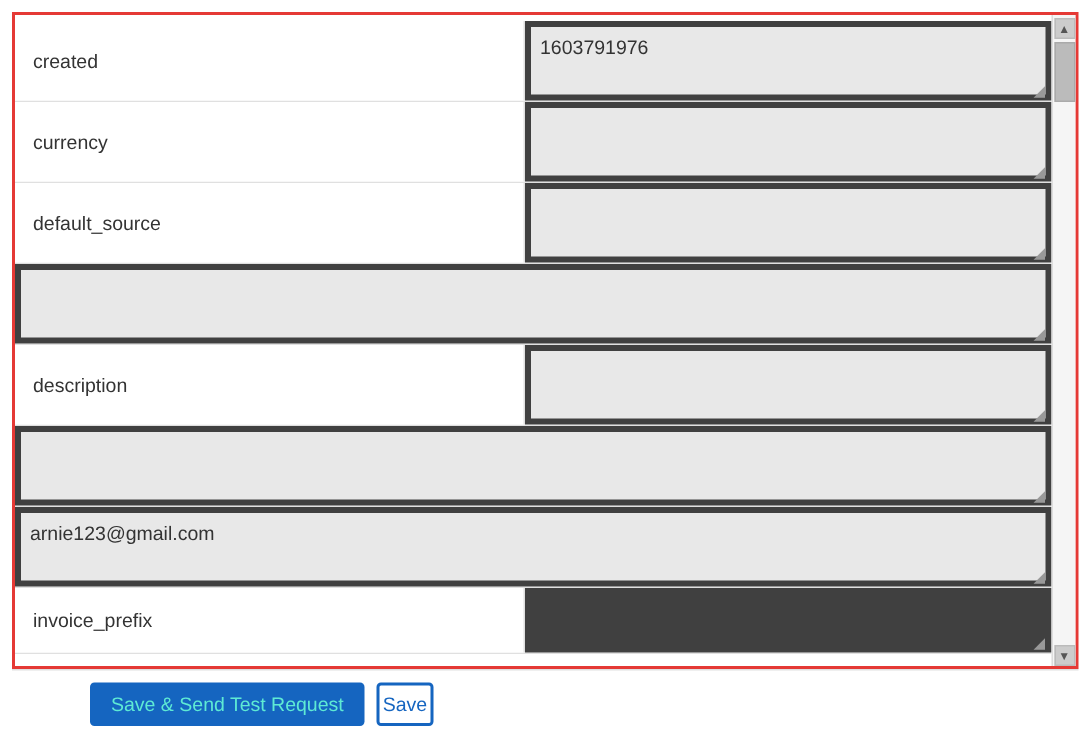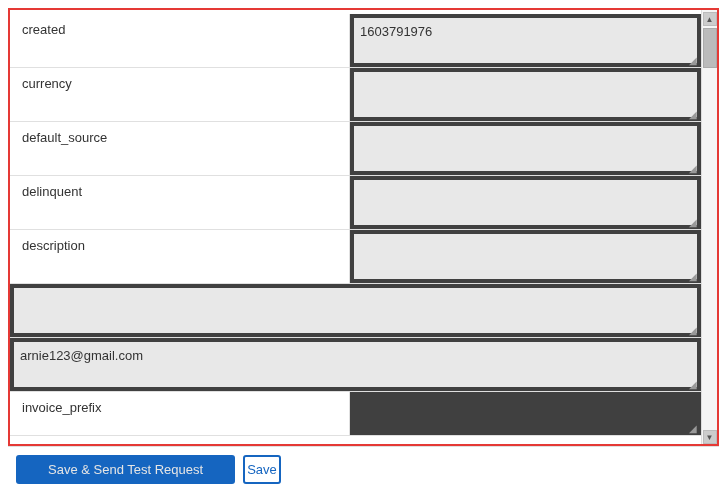--- a/index.html
+++ b/index.html
@@ -73,21 +73,21 @@
       border-bottom: 1px solid #e0e0e0;
       min-height: 44px;
     }
 
     .field-label-cell {
       width: 340px;
       min-width: 340px;
       padding: 8px 12px;
       background: #fff;
       display: flex;
-      align-items: flex-start;
+      align-items: center;
       border-right: 1px solid #e0e0e0;
     }
 
     .field-label {
       color: #333;
       font-size: 13px;
     }
 
     .field-value-cell {
       flex: 1;
@@ -125,26 +125,27 @@
       display: flex;
       align-items: center;
       padding: 8px;
       gap: 8px;
       border-top: 1px solid #e0e0e0;
       background: #fff;
     }
 
     .btn-save-send {
       background: #1565c0;
-      color: #e5e5e5;
+      color: #5eead4;
       border: none;
-      padding: 7px 32px;
+      padding: 7px 14px;
       font-size: 13px;
       border-radius: 3px;
       cursor: pointer;
+      margin-left: 44px;
     }
 
     .btn-save {
       background: #fff;
       color: #1565c0;
       border: 2px solid #1565c0;
       padding: 5px 2px;
       font-size: 13px;
       border-radius: 3px;
       cursor: pointer;
@@ -169,23 +170,20 @@
           </div>
           <div class="field-value-cell"><textarea class="field-textarea" style=""></textarea><span class="resize-handle">◢</span></div>
         </div>
         <div class="form-row">
           <div class="field-label-cell">
             <span class="field-label">default_source</span>
           </div>
           <div class="field-value-cell"><textarea class="field-textarea" style=""></textarea><span class="resize-handle">◢</span></div>
         </div>
         <div class="form-row">
-          <div class="field-label-cell">
-            <span class="field-label">delinquent</span>
-          </div>
           <div class="field-value-cell"><textarea class="field-textarea" style=""></textarea><span class="resize-handle">◢</span></div>
         </div>
         <div class="form-row">
           <div class="field-label-cell">
             <span class="field-label">description</span>
           </div>
           <div class="field-value-cell"><textarea class="field-textarea" style=""></textarea><span class="resize-handle">◢</span></div>
         </div>
         <div class="form-row">
           <div class="field-value-cell"><textarea class="field-textarea" style=""></textarea><span class="resize-handle">◢</span></div>

